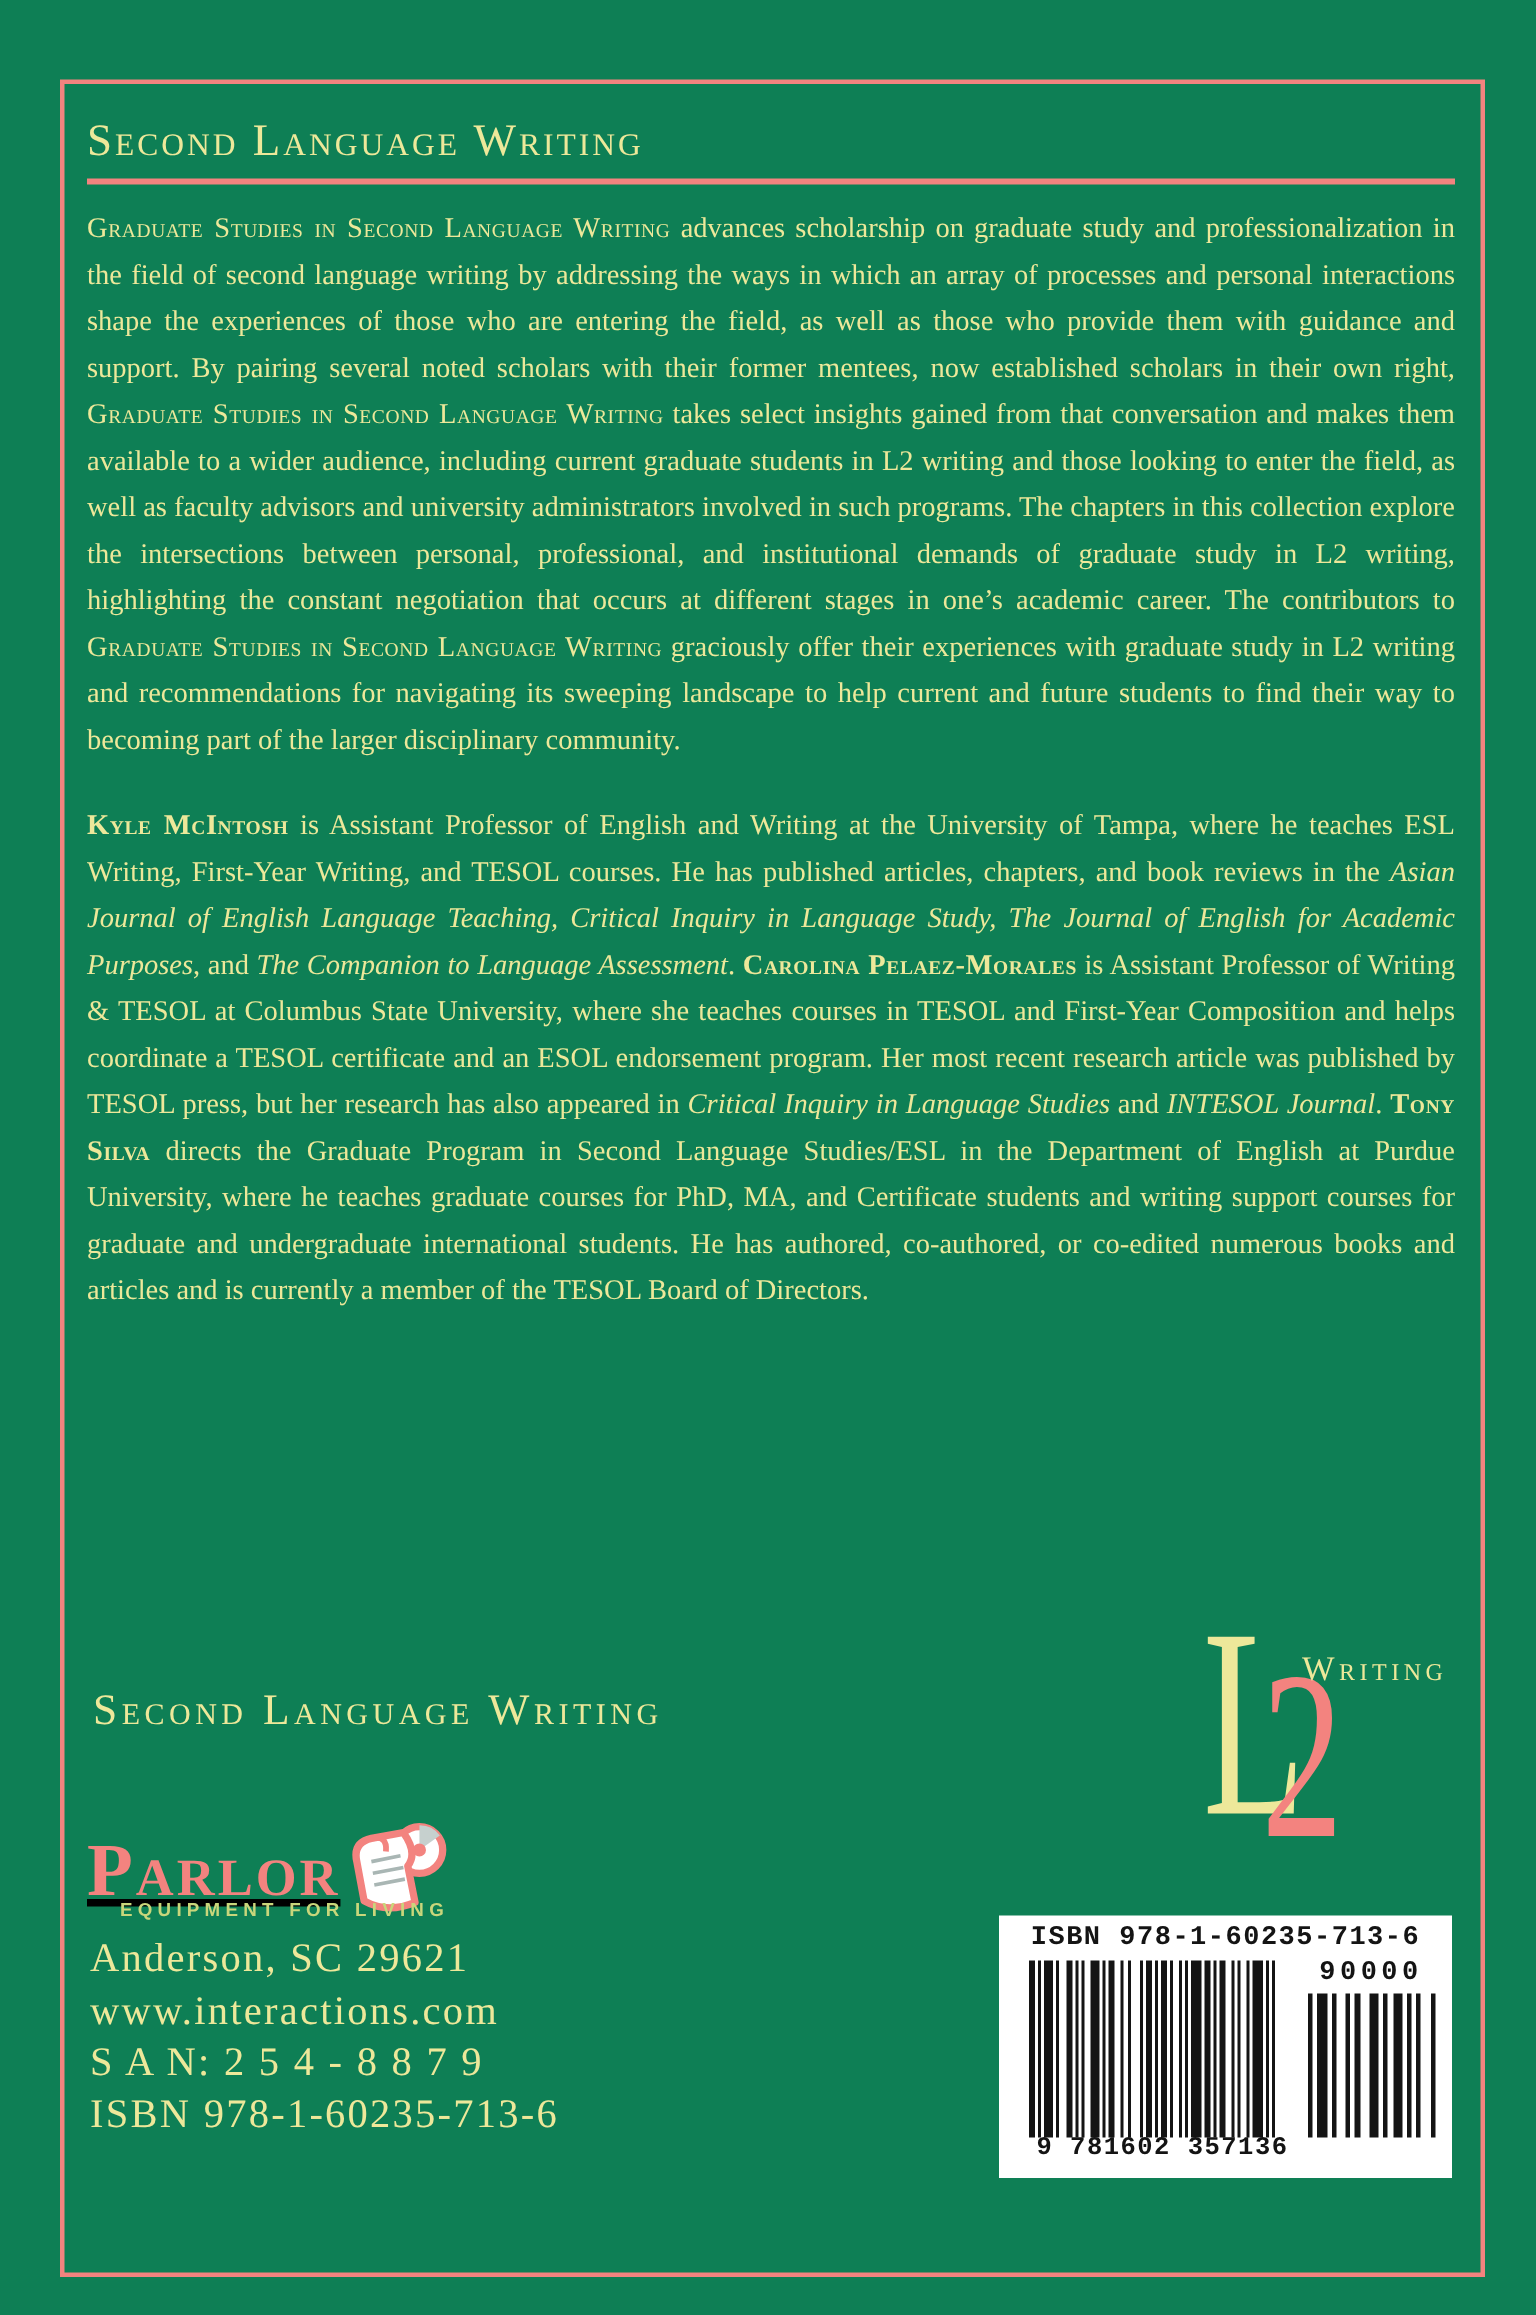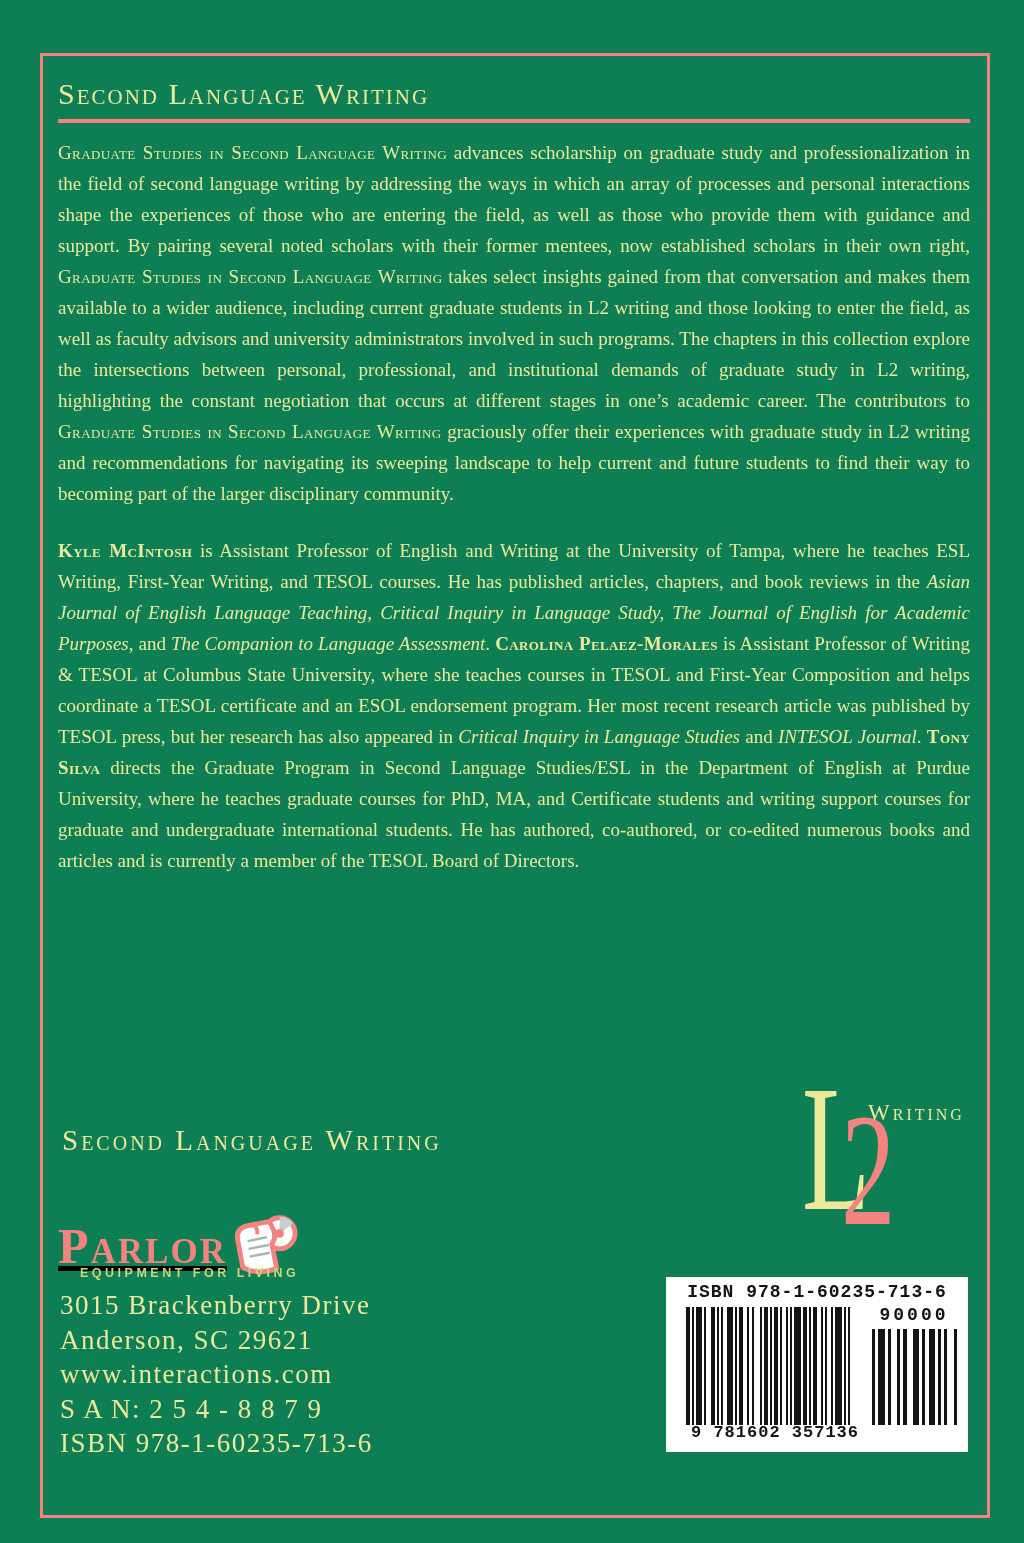--- a/index.html
+++ b/index.html
@@ -107,21 +107,20 @@
       <path class="gyf" d="M52 23 L66 13 A17 17 0 0 0 52 6 Z"></path>
       <circle class="pkf" cx="52" cy="23" r="4.5"></circle>
       <path class="wh pk" stroke-width="5" stroke-linejoin="round" d="M9 31 Q6 18 19 15 L41 11 Q51 25 44 34 L49 59 Q30 67 14 58 Z"></path>
       <path class="pk" stroke-width="4" fill="none" d="M20 15 Q30 13 29 24"></path>
       <path class="gy" stroke-width="2.5" d="M19 31 L39 27 M20 39 L41 35 M21 47 L42 43"></path>
     </svg>
   </div>
   <div class="pp-tagline">EQUIPMENT FOR LIVING</div>
 
   <div class="address">
-    <div>3015 Brackenberry Drive</div>
     <div>Anderson, SC 29621</div>
     <div>www.interactions.com</div>
     <div>S A N: 2 5 4 - 8 8 7 9</div>
     <div>ISBN 978-1-60235-713-6</div>
   </div>
 
   <div class="barcode-box">
     <div class="bc-isbn">ISBN 978-1-60235-713-6</div>
     <div class="bc-price">90000</div>
     <div class="bc-main">

